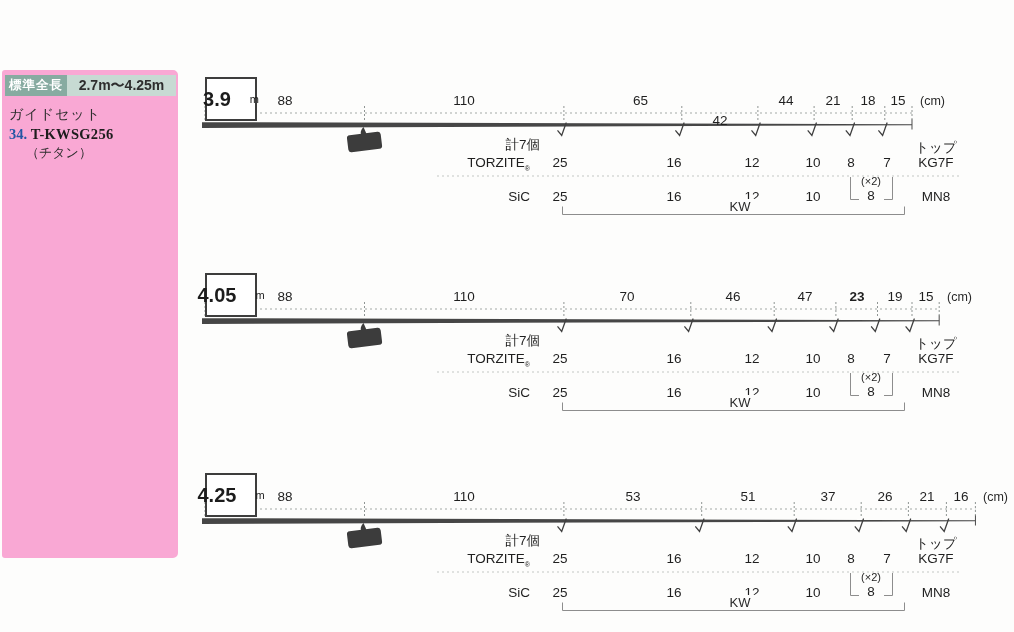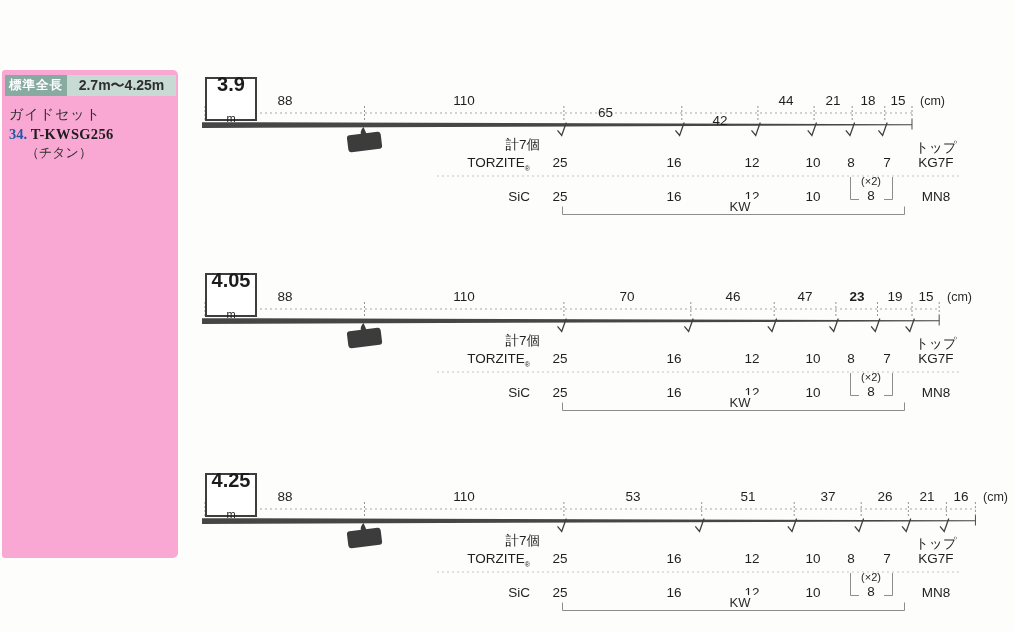--- a/index.html
+++ b/index.html
@@ -24,21 +24,21 @@
   .sb-guideset{position:absolute;left:7px;top:36px;font-size:14px;color:#2e2e2e;letter-spacing:1px;}
   .sb-row{position:absolute;left:7px;top:56px;font-size:14.5px;font-family:Liberation Serif, serif;}
   .sb-num{color:#2456a4;font-weight:700;}
   .sb-model{color:#1d1d1d;font-weight:700;letter-spacing:.3px;}
   .sb-mat{position:absolute;left:24px;top:74px;font-size:13px;color:#2e2e2e;}
 
   
   .diagram{position:absolute;left:0;width:1014px;height:158px;}
   .diagram svg{position:absolute;left:0;top:0;}
   .lenbox{position:absolute;left:205px;top:0;width:48px;height:40px;background:#fff;
-          border:2px solid #3d3d3d;z-index:3;display:flex;flex-direction:column;
+          border:2px solid #3d3d3d;z-index:3;display:flex;flex-direction:row;
           align-items:center;justify-content:center;gap:19px;}
   .lenbox .v{font-size:20px;font-weight:700;line-height:19px;color:#1c1c1c;}
   .lenbox .u{font-size:11px;line-height:10px;color:#1c1c1c;}
   .dlabel{position:absolute;font-size:13.5px;color:#1f1f1f;text-align:center;white-space:nowrap;}
   .dsmall{position:absolute;font-size:12.5px;color:#2a2a2a;white-space:nowrap;}
   .rlabel{position:absolute;font-size:13.5px;color:#1f1f1f;text-align:right;white-space:nowrap;}
   .sup{font-size:7px;vertical-align:sub;}
   .kwlab{position:absolute;font-size:13px;color:#2a2a2a;text-align:center;background:#fdfdfc;
          padding:0 5px;z-index:2;}
 </style>
@@ -87,21 +87,21 @@
           <path d="M437 99 H962" stroke="#c3c7c4" stroke-width="1" stroke-dasharray="2 3" fill="none"></path>
           <path d="M850.5 100 V122.5 H859 M892.5 100 V122.5 H884" stroke="#8d8d8d" stroke-width="1" fill="none"></path>
           <path d="M562.5 129.5 V137.5 H904.5 V129.5" stroke="#8d8d8d" stroke-width="1" fill="none"></path>
         </svg>
         <div class="lenbox">
           <div class="v">3.9</div>
           <div class="u">m</div>
         </div>
         <div class="dlabel" style="left: 260px; top: 16px; width: 50px; text-align: center;">88</div>
         <div class="dlabel" style="left: 439px; top: 16px; width: 50px; text-align: center;">110</div>
-        <div class="dlabel" style="left: 598px; top: 28px; width: 50px; text-align: left;">65</div>
+        <div class="dlabel" style="left: 598px; top: 16px; width: 50px; text-align: right;">65</div>
         <div class="dlabel" style="left: 695px; top: 16px; width: 50px; text-align: center; margin-top: 20px;">42</div>
         <div class="dlabel" style="left: 761px; top: 16px; width: 50px; text-align: center;">44</div>
         <div class="dlabel" style="left: 808px; top: 16px; width: 50px; text-align: center;">21</div>
         <div class="dlabel" style="left: 843px; top: 16px; width: 50px; text-align: center;">18</div>
         <div class="dlabel" style="left: 873px; top: 16px; width: 50px; text-align: center;">15</div>
         <div class="dsmall" style="left: 920px; top: 17px;">(cm)</div>
         <div class="rlabel" style="left: 440px; top: 59px; width: 100px; text-align: right;">計7個</div>
         <div class="dlabel" style="left: 906px; top: 62px; width: 60px; text-align: center;">トップ</div>
         <div class="rlabel" style="left: 410px; top: 78px; width: 120px; text-align: right;"><span>TORZITE</span><span class="sup">®</span></div>
         <div class="dlabel" style="left: 540px; top: 78px; width: 40px; text-align: center;">25</div>

